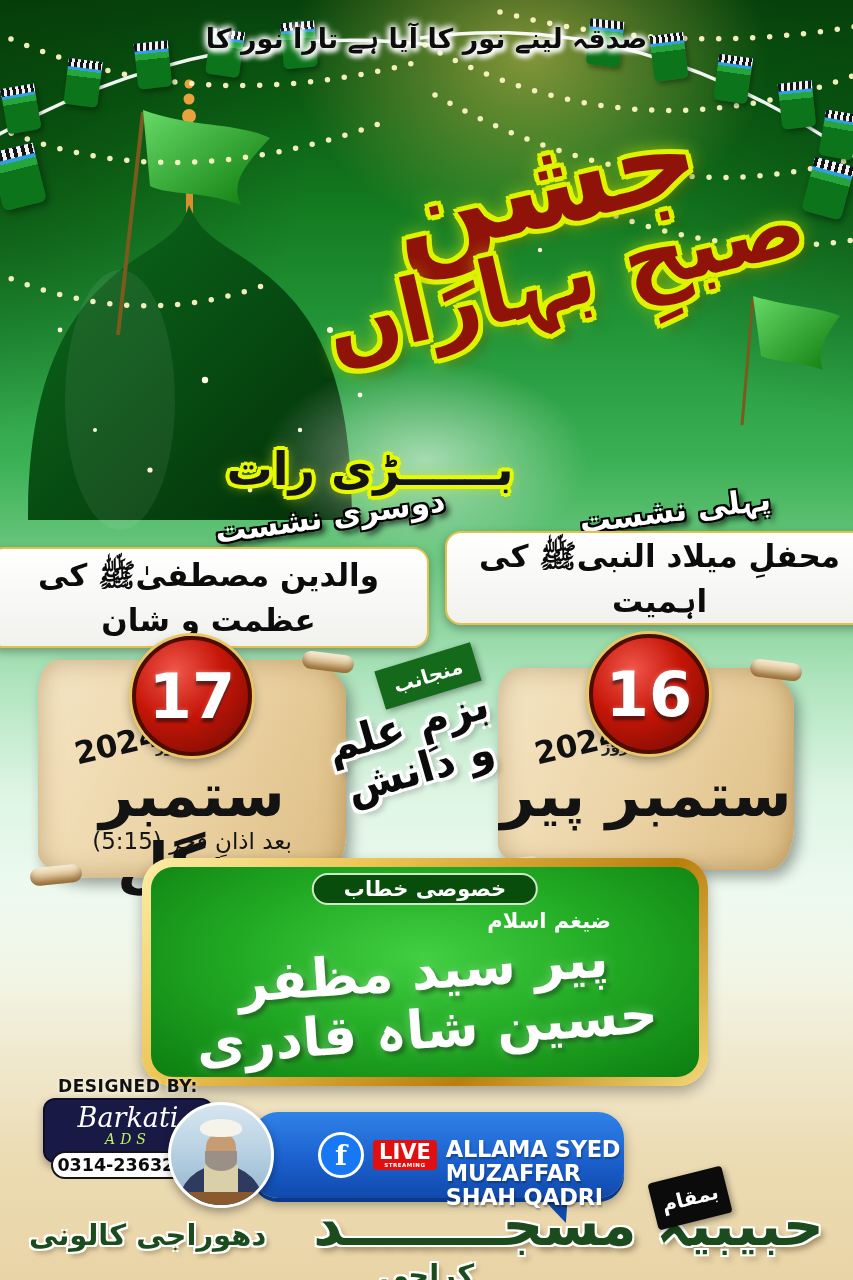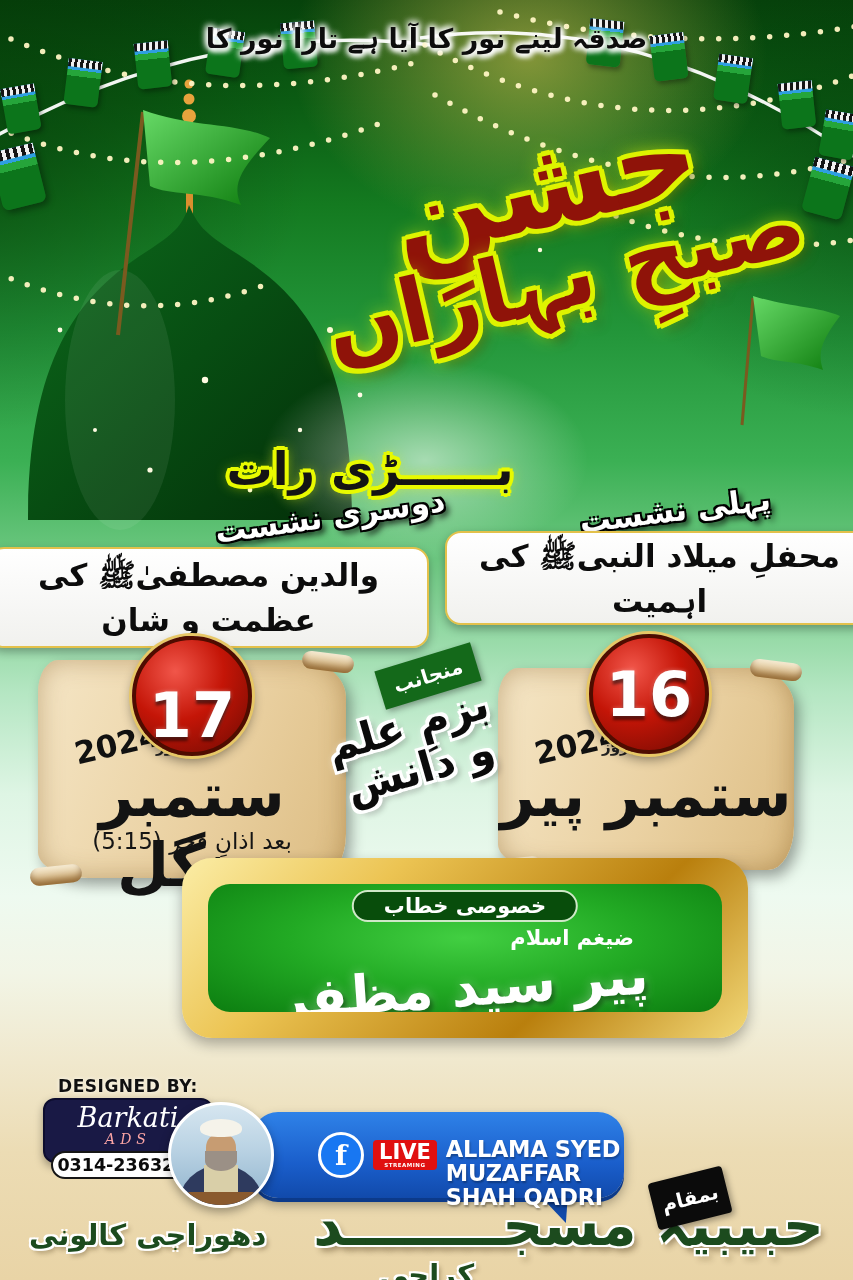--- a/index.html
+++ b/index.html
@@ -87,53 +87,53 @@
   .scroll.s2 .broz{top:78px;left:118px;}
   .scroll.s2 .timeline{top:168px;}
 
   .day-circle{position:absolute;width:112px;height:112px;border-radius:50%;
     background:radial-gradient(circle at 35% 28%, #f1564a 0%, #c41507 45%, #6d0a02 100%);
     border:4px solid #4f0c00;box-shadow:0 0 0 3px #e7c766,0 5px 12px rgba(0,0,0,.45);
     display:flex;align-items:center;justify-content:center;}
   .day-circle .num{color:#fff;font-size:62px;font-weight:900;
     text-shadow:0 4px 3px rgba(0,0,0,.55),0 0 4px rgba(255,255,255,.35);}
   .day-circle.d1{left:589px;top:634px;}
-  .day-circle.d2{left:132px;top:636px;align-items:flex-end;}
+  .day-circle.d2{left:132px;top:636px;}
 
   
   .minjanib{left:378px;top:656px;width:100px;height:40px;transform:rotate(-17deg);
     background:#14691a;color:#fff;font-size:20px;font-weight:900;direction:rtl;
     display:flex;align-items:center;justify-content:center;box-shadow:2px 3px 6px rgba(0,0,0,.35);}
   .bazm{left:328px;top:702px;width:172px;transform:rotate(-16deg);direction:rtl;text-align:center;
     color:#0b0b0b;font-size:42px;font-weight:900;line-height:1.08;
     text-shadow:-3px -3px 0 #fff,3px -3px 0 #fff,-3px 3px 0 #fff,3px 3px 0 #fff,0 0 8px #fff,4px 5px 6px rgba(0,0,0,.3);}
 
   
-  .banner{left:142px;top:858px;width:566px;height:180px;border-radius:30px;padding:26px;
+  .banner{left:142px;top:858px;width:566px;height:228px;border-radius:30px;padding:9px;
     box-sizing:border-box;
     background:linear-gradient(135deg,#fbeda6 0%,#ecc453 30%,#b97f0d 68%,#f2d878 100%);
-    box-shadow:0 6px 14px rgba(0,0,0,.3);margin-left:40px;}
+    box-shadow:0 6px 14px rgba(0,0,0,.3);}
   .banner-in{position:relative;width:100%;height:100%;border-radius:22px;overflow:hidden;
     background:radial-gradient(ellipse at 50% 42%, #42cf42 0%, #22aa24 48%, #0c7d10 100%);}
   .khitab{position:absolute;left:50%;top:6px;transform:translateX(-50%);
     background:#084d0b;border:2px solid #cfe8c8;border-radius:999px;padding:2px 30px;
     color:#fff;font-size:21px;font-weight:900;direction:rtl;white-space:nowrap;}
   .zaigham{position:absolute;right:88px;top:42px;color:#fff;font-size:21px;font-weight:900;direction:rtl;}
   .speaker-name{position:absolute;left:10px;right:10px;top:74px;text-align:center;direction:rtl;
     transform:rotate(-4deg);color:#fff;font-size:53px;font-weight:900;line-height:1.12;
     text-shadow:3px 4px 4px rgba(6,70,6,.6),0 0 12px rgba(255,255,255,.35);}
 
   
   .designer{left:40px;top:1076px;width:176px;text-align:center;}
   .designer .lbl{color:#101010;font-size:17px;font-weight:900;letter-spacing:.5px;
     text-shadow:0 0 4px rgba(255,255,255,.8);}
   .designer .navy{margin:2px auto 0;width:158px;background:#191945;border:2px solid #0d0d2e;
     border-radius:12px;padding:4px 4px 14px;box-shadow:0 4px 8px rgba(0,0,0,.35);}
   .designer .brand{color:#fff;font-family:"DejaVu Serif",serif;font-style:italic;font-size:27px;line-height:1;}
-  .designer .brand2{color:#fca5a5;font-size:14px;letter-spacing:5px;font-family:"DejaVu Serif",serif;font-style:italic;}
+  .designer .brand2{color:#bef264;font-size:14px;letter-spacing:5px;font-family:"DejaVu Serif",serif;font-style:italic;}
   .designer .phone{margin:-12px auto 0;width:150px;background:#fff;border:2px solid #161616;
     border-radius:999px;color:#0b0b0b;font-size:17.5px;font-weight:900;padding:2px 0;position:relative;}
 
   
   .photo{left:168px;top:1102px;width:100px;height:100px;border-radius:50%;overflow:hidden;
     border:3px solid #fff;box-shadow:0 4px 10px rgba(0,0,0,.35);
     background:linear-gradient(180deg,#d6e6f0 0%,#b9d2e3 45%,#8fb2cc 100%);z-index:6;}
   .ph-body{position:absolute;bottom:-8px;left:50%;transform:translateX(-50%);width:86px;height:48px;
     background:#2e3a5e;border-radius:42px 42px 0 0;}
   .ph-shawl{position:absolute;bottom:4px;left:50%;transform:translateX(-50%);width:34px;height:36px;

